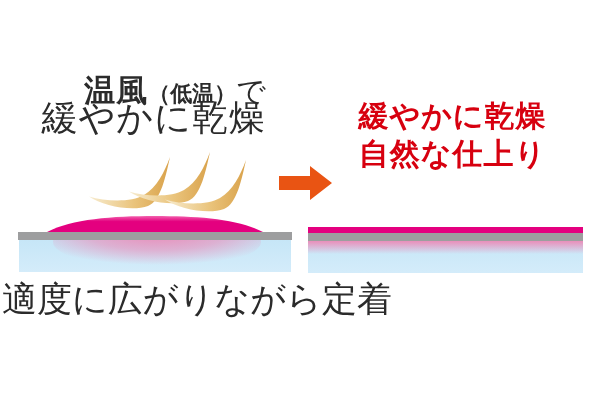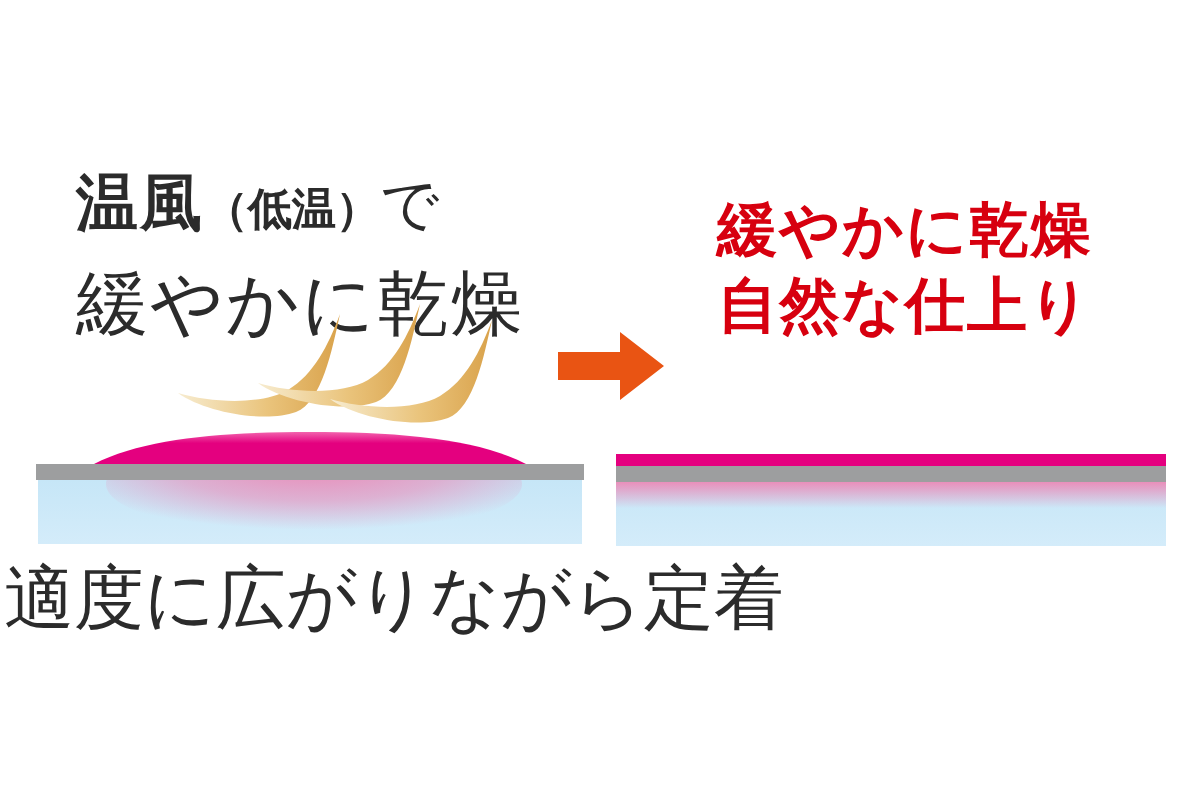--- a/index.html
+++ b/index.html
@@ -2,22 +2,22 @@
 <html style="--ink-magenta: #e4007f; --ink-magenta-light: #f263ad; --surface-gray: #9d9e9f; --paper-blue: #c6e6f7; --paper-blue-light: #d4ecfa; --diffusion-pink: #ed85b4; --air-cream: #f7ecd0; --air-gold-mid: #eac47c; --air-gold: #d9a24b; --arrow-orange: #e95413; --heading-red: #d7000f; --text-dark: #2b2b2b;"><head>
 <meta charset="utf-8">
 <style>
   html,body{margin:0;padding:0;background:#ffffff;}
   .stage{
     position:relative;width:600px;height:400px;background:#ffffff;overflow:hidden;
     font-family:"Liberation Sans",sans-serif;
   }
   
   .left-heading{
-    position:absolute;left:38px;top:80px;width:244px;
-    text-align:left;color:var(--text-dark,#2b2b2b);line-height:44px;
+    position:absolute;left:22px;top:80px;width:244px;
+    text-align:right;color:var(--text-dark,#2b2b2b);line-height:22px;
     white-space:nowrap;
   }
   .left-heading .emph{font-size:31px;font-weight:800;letter-spacing:1px;}
   .left-heading .paren{font-size:22px;font-weight:600;}
   .left-heading .tail{font-size:29px;font-weight:400;}
   .left-heading .line2{font-size:36px;font-weight:400;letter-spacing:1px;}
   
   .right-heading{
     position:absolute;left:335px;top:97px;width:235px;
     text-align:center;color:var(--heading-red,#d7000f);

